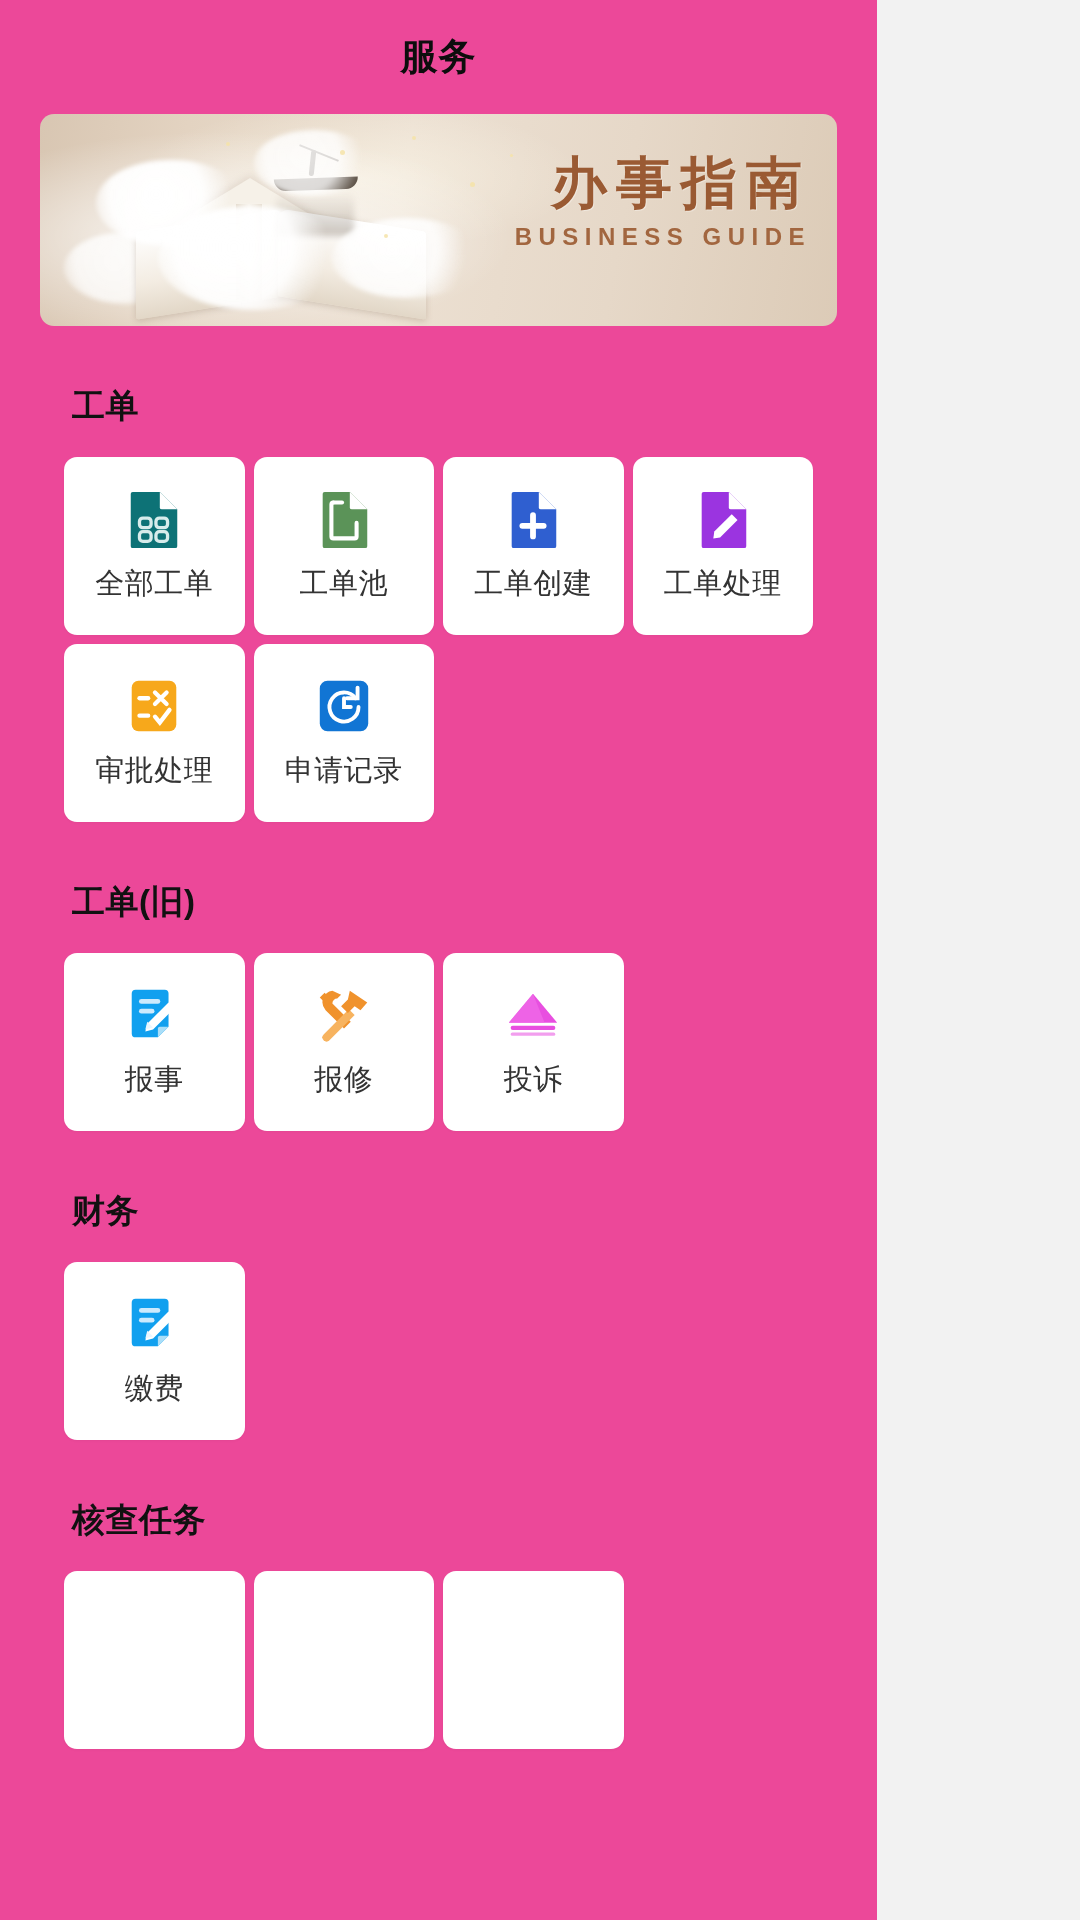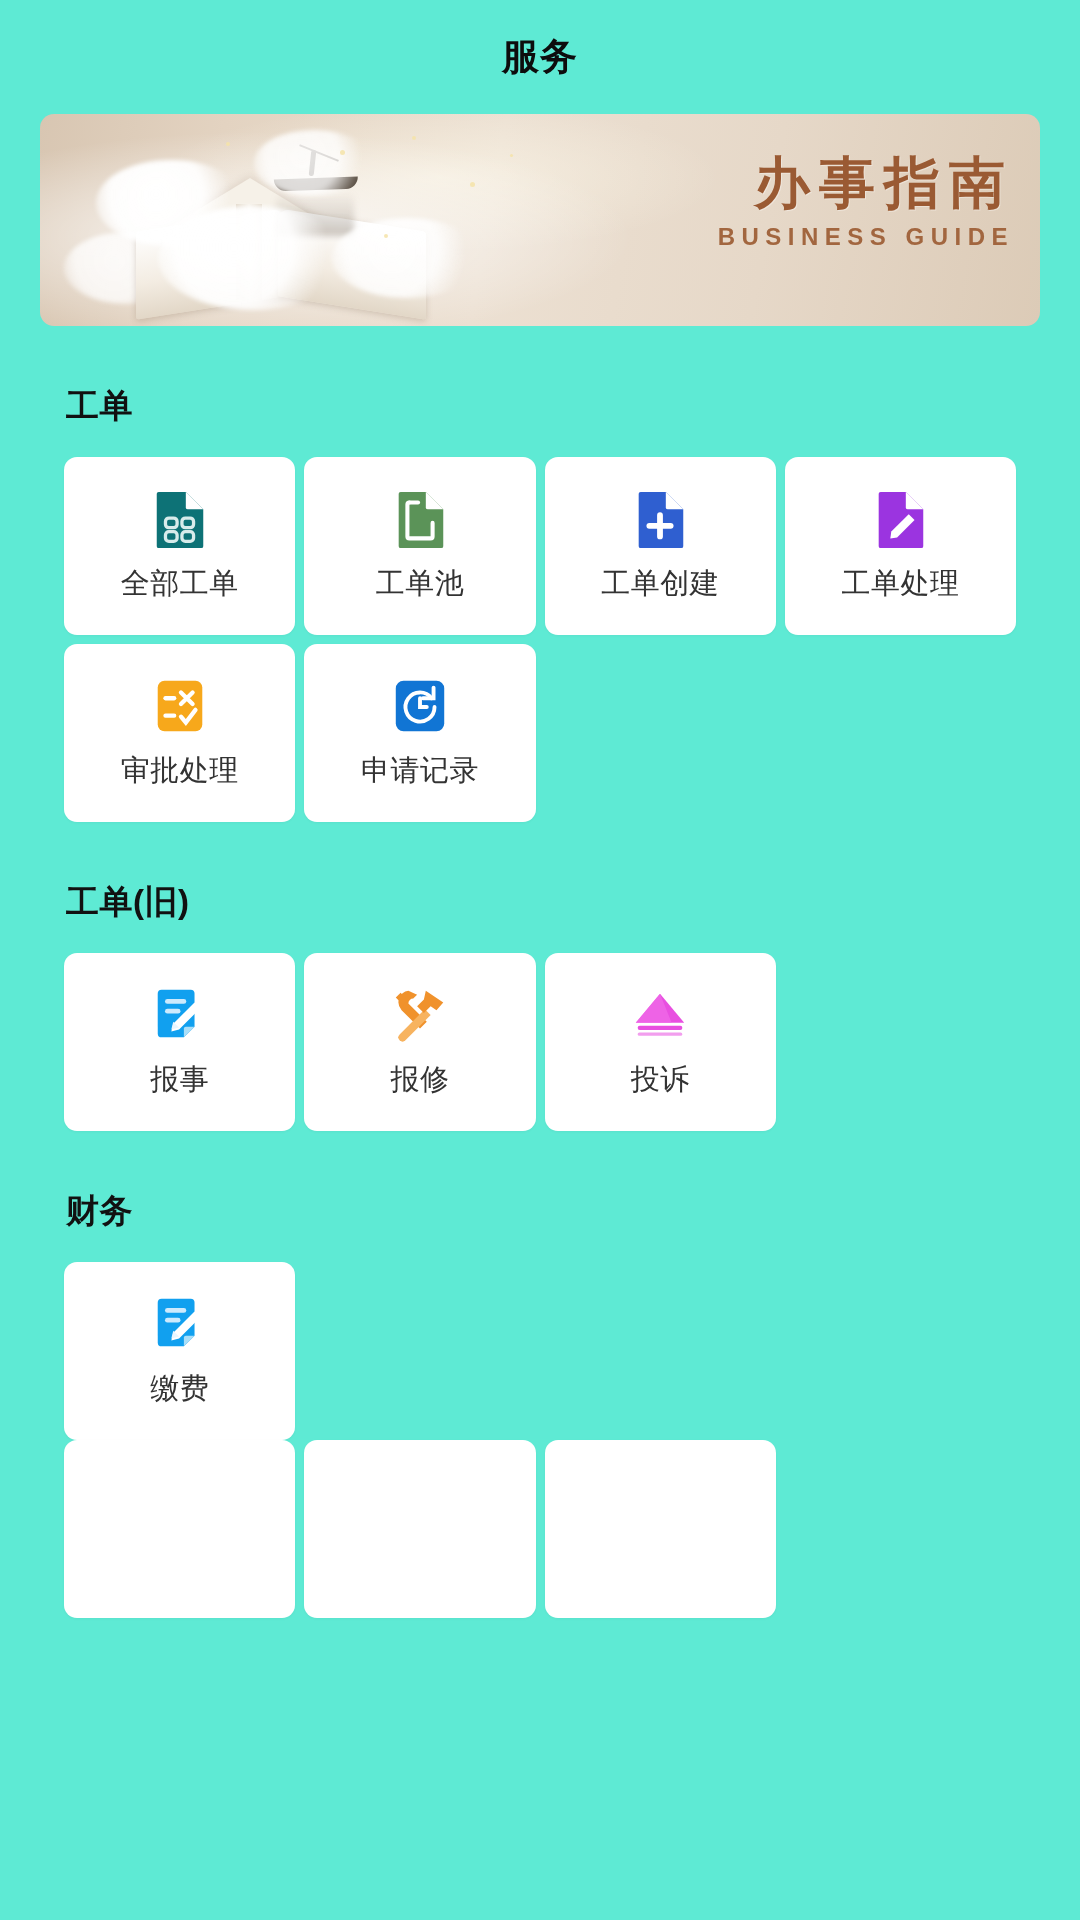--- a/index.html
+++ b/index.html
@@ -2,21 +2,21 @@
 <html><head>
 <meta charset="utf-8">
 <style>
   * { margin:0; padding:0; box-sizing:border-box; }
   html, body {
     width:1080px; height:1920px;
     background:#f2f2f2;
     font-family:"Liberation Sans","DejaVu Sans",sans-serif;
     overflow:hidden;
   }
-  .page { position:relative; width:1080px; height:1920px; background:#5eead4; }
+  .page { position:relative; width:877px; height:1920px; background:#ec4899; }
 
   
   .header {
     height:114px;
     display:flex; align-items:center; justify-content:center;
   }
   .header-title {
     font-size:37px; font-weight:700; color:#0d0d0d; letter-spacing:1px;
   }
 
@@ -107,21 +107,21 @@
   .banner-en {
     margin-top:10px;
     font-size:24px; font-weight:700; color:#a2663f;
     letter-spacing:6.5px;
   }
 
   
   .section { padding:0 64px; }
   .section-title {
     font-size:33px; font-weight:700; color:#111111;
-    margin:58px 0 28px 2px; letter-spacing:.5px;
+    margin:58px 0 28px 8px; letter-spacing:.5px;
   }
   .grid {
     display:grid;
     grid-template-columns:repeat(4,1fr);
     gap:9px;
   }
   .card {
     background:#ffffff;
     border-radius:13px;
     height:178px;
@@ -314,20 +314,21 @@
         </g>
         <path d="M47 19l6 6-22 22-8 2 2-8z" fill="#ffffff"></path>
         <path d="M23 47l8-2-6-6z" fill="#e9f6ff"></path>
         </svg>
             </div>
             <div class="card-label">缴费</div>
           </div>
         </div>
       </div>
       <div class="section">
+        <div class="section-title">核查任务</div>
         <div class="grid">
           <div class="card">
             <div class="card-icon"></div>
             <div class="card-label"></div>
           </div>
           <div class="card">
             <div class="card-icon"></div>
             <div class="card-label"></div>
           </div>
           <div class="card">

